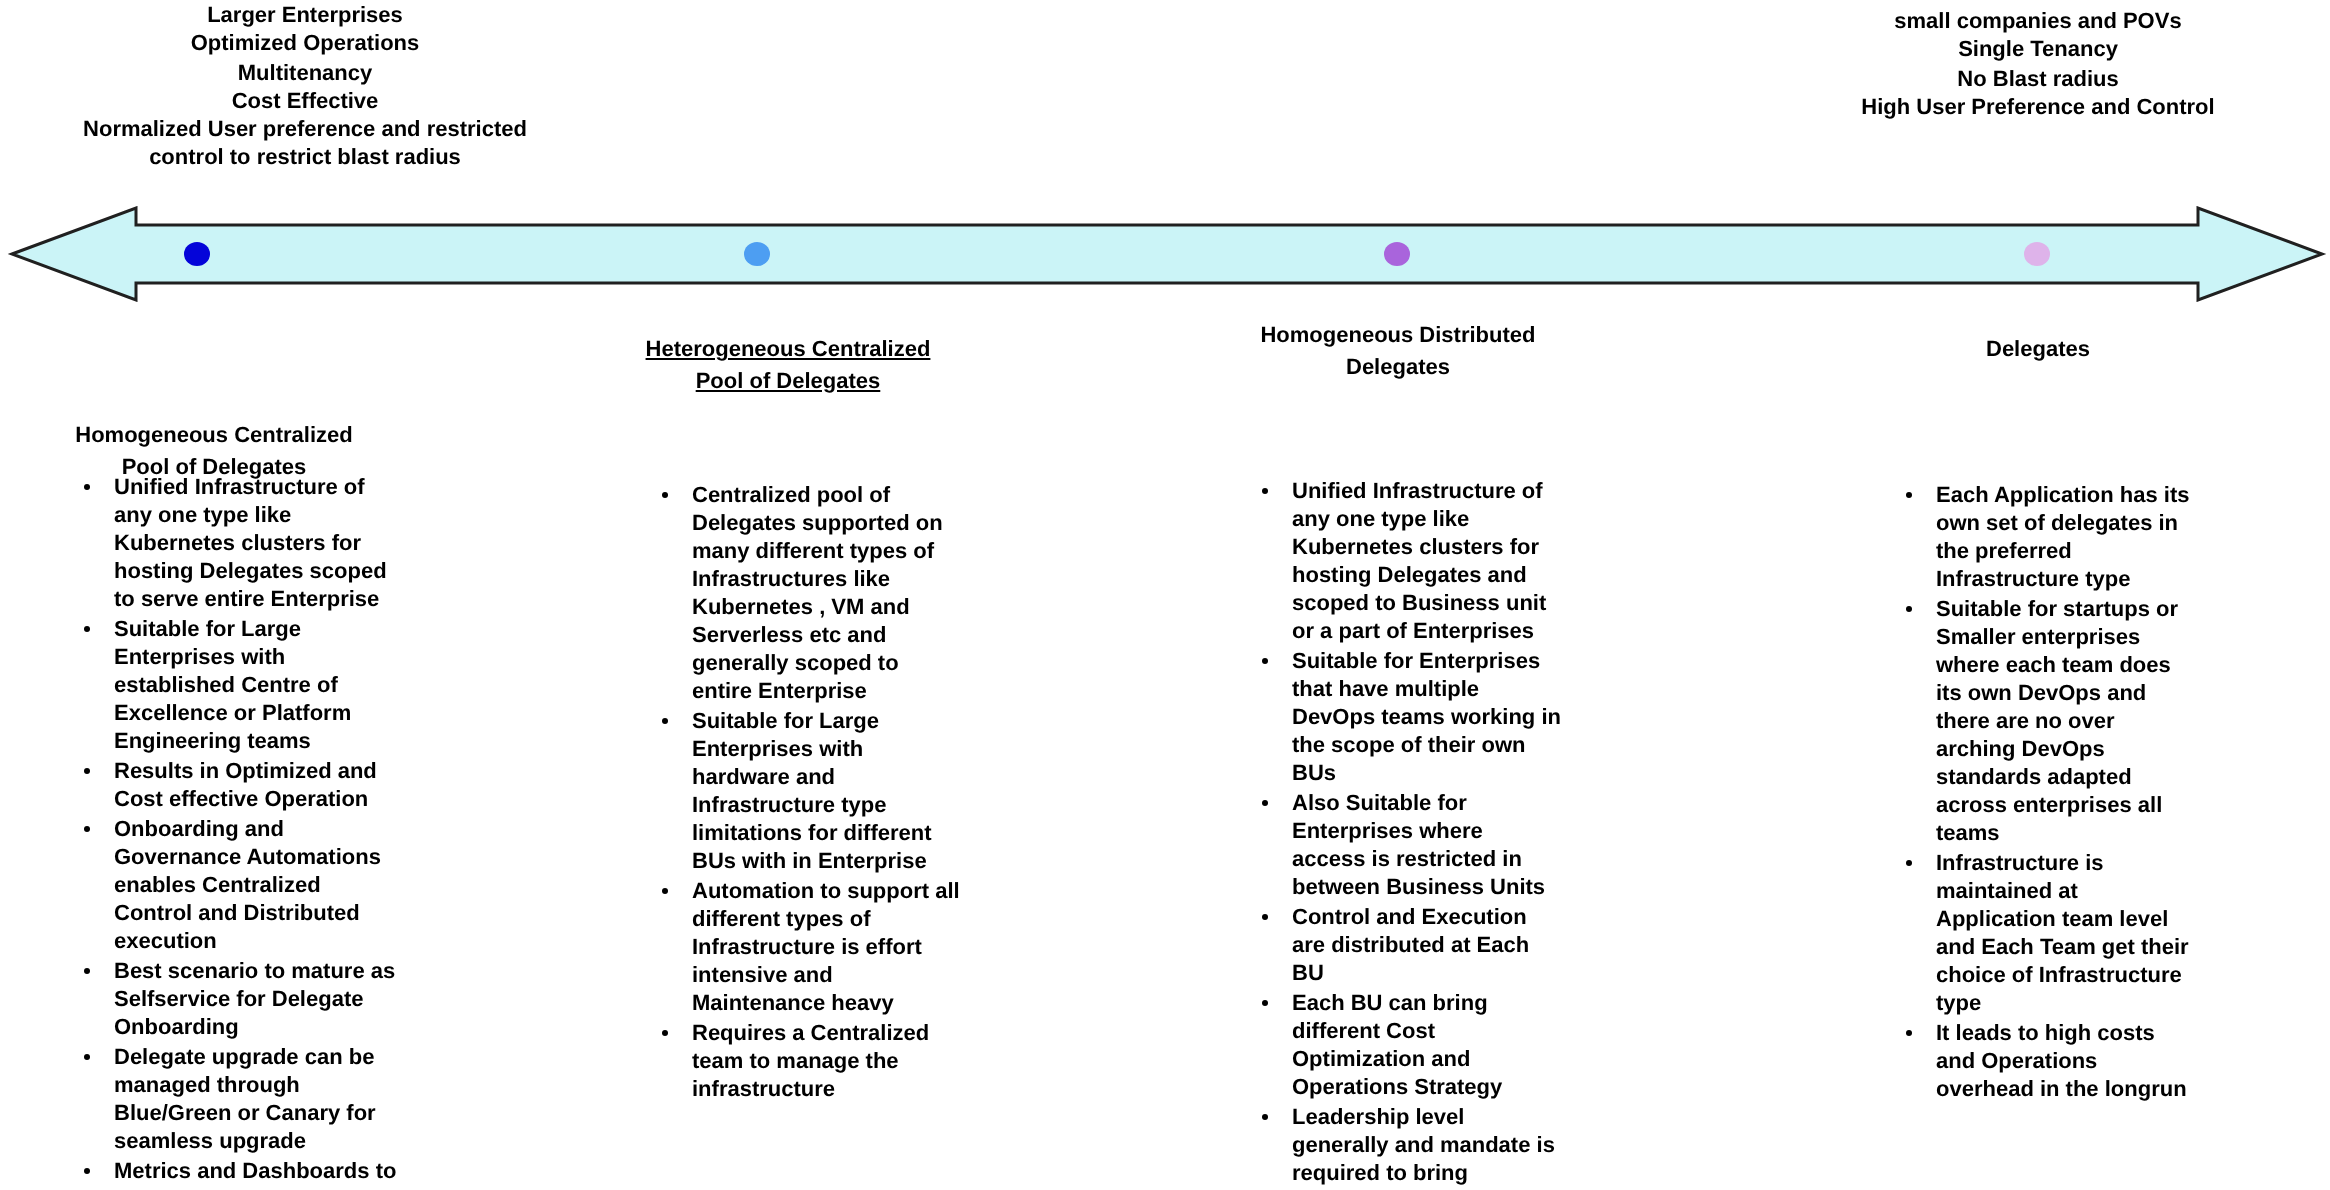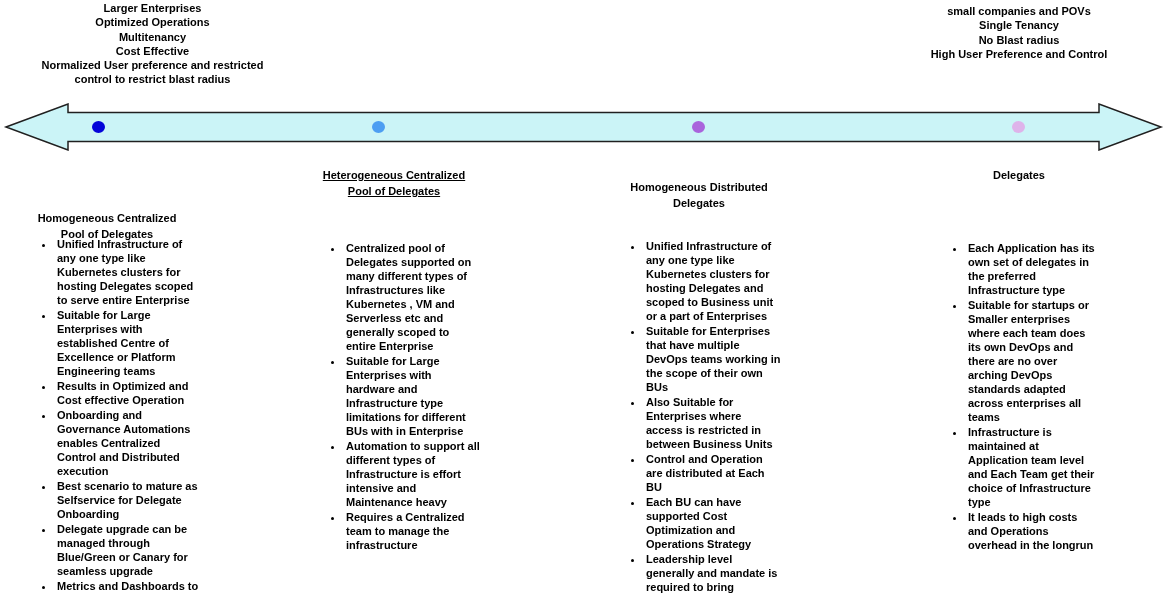--- a/index.html
+++ b/index.html
@@ -16,21 +16,21 @@
   .arrow-wrap svg { display:block; width:1165px; height:48px; }
   .dot { position:absolute; width:13px; height:12px; border-radius:50%; top:18px; }
   .dot-1 { left:92px; }
   .dot-2 { left:372px; }
   .dot-3 { left:692px; }
   .dot-4 { left:1012px; }
 
   .col-title { position:absolute; text-align:center; font-size:11px; line-height:15.5px; }
   .t1 { left:8px;   top:163px; width:198px;margin-top:48px; }
   .t2 { left:294px; top:168px; width:200px;text-decoration:underline; }
-  .t3 { left:599px; top:180px; width:200px; }
+  .t3 { left:599px; top:161px; width:200px; }
   .t4 { left:919px; top:168px; width:200px; }
 
   .col-list { position:absolute; font-size:11px; line-height:14px; }
   .col-list ul { margin:16px; padding-left:17px; list-style:disc outside; }
   .col-list li { margin:0 0 1px 0; padding-left:2px; }
   .l1 { left:22px;  top:221px; width:196px; }
   .l2 { left:311px; top:225px; width:186px; }
   .l3 { left:611px; top:223px; width:186px; }
   .l4 { left:933px; top:225px; width:182px; }
 </style>
@@ -98,22 +98,22 @@
         <li>Suitable for Large Enterprises with hardware and Infrastructure type limitations for different BUs with in Enterprise</li>
         <li>Automation to support all different types of Infrastructure is effort intensive and Maintenance heavy</li>
         <li>Requires a Centralized team to manage the infrastructure</li>
       </ul>
   </div>
   <div class="col-list l3">
     <ul>
         <li>Unified Infrastructure of any one type like Kubernetes clusters for hosting Delegates and scoped to Business unit or a part of Enterprises</li>
         <li>Suitable for Enterprises that have multiple DevOps teams working in the scope of their own BUs</li>
         <li>Also Suitable for Enterprises where access is restricted in between Business Units</li>
-        <li>Control and Operation are distributed at Each BU</li>
-        <li>Each BU can have supported Cost Optimization and Operations Strategy</li>
+        <li>Control and Execution are distributed at Each BU</li>
+        <li>Each BU can bring different Cost Optimization and Operations Strategy</li>
         <li>Leadership level generally and mandate is required to bring standardization across Enterprise</li>
       </ul>
   </div>
   <div class="col-list l4">
     <ul>
         <li>Each Application has its own set of delegates in the preferred Infrastructure type</li>
         <li>Suitable for startups or Smaller enterprises where each team does its own DevOps and there are no over arching DevOps standards adapted across enterprises  all teams</li>
         <li>Infrastructure is maintained at Application team level and Each Team get their choice of Infrastructure type</li>
         <li>It leads to high costs and Operations overhead in the longrun</li>
       </ul>

